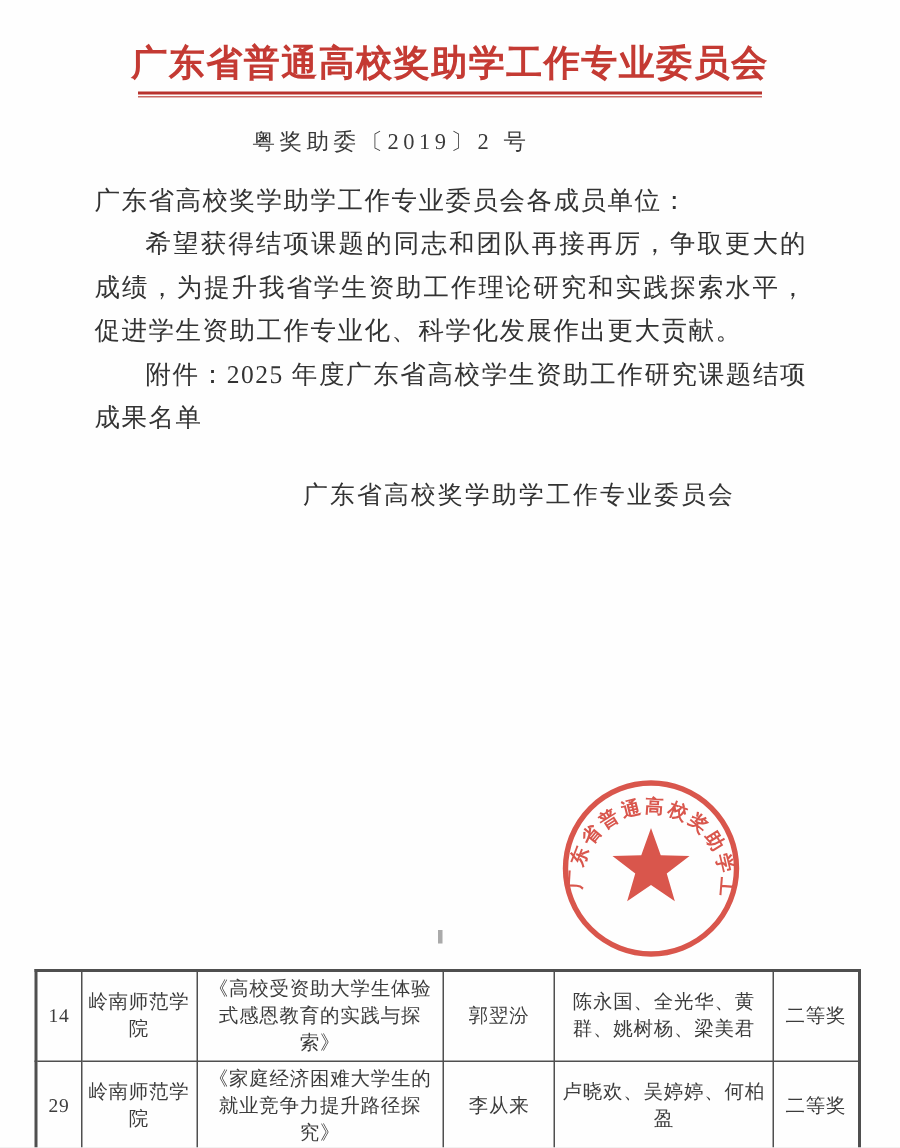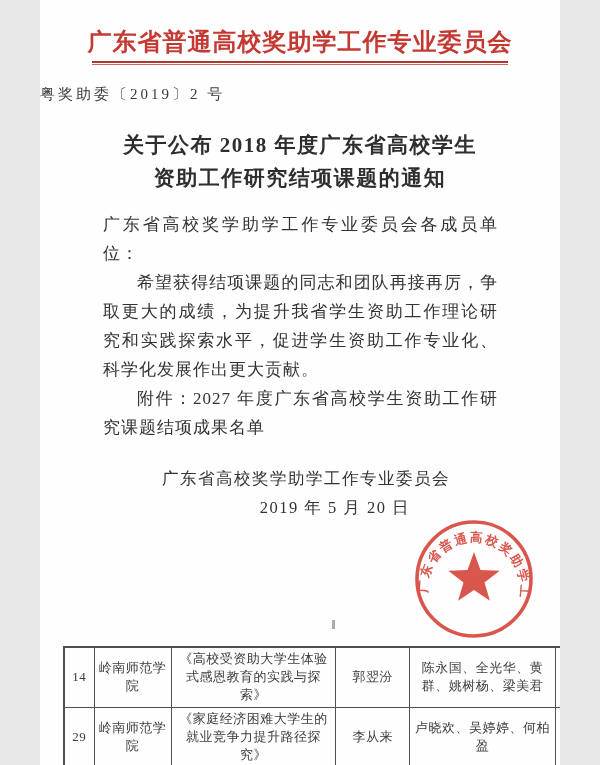--- a/index.html
+++ b/index.html
@@ -1,19 +1,19 @@
 <!DOCTYPE html>
 <html><head>
 <meta charset="utf-8">
 <style>
   * { margin: 0; padding: 0; box-sizing: border-box; }
   html, body { background: #e8e8e8; }
   .page {
     position: relative;
-    width: 520px;
+    width: 600px;
     height: 765px;
     margin: 0 auto;
     background: #fefefe;
     overflow: hidden;
     font-family: "Liberation Serif", "DejaVu Serif", serif;
     color: #333;
   }
   .header-title {
     margin-top: 26px;
     text-align: center;
@@ -24,21 +24,21 @@
   }
   .header-underline {
     width: 416px;
     margin: 3px auto 0;
     border-top: 2.5px solid #b8322d;
     height: 4px;
     border-bottom: 1.5px solid #c96a64;
   }
   .doc-number {
     margin: 20px 78px 0 0;
-    text-align: left;
+    text-align: center;
     font-size: 15px;
     letter-spacing: 3px;
     color: #3a3a3a;
   }
   .doc-title {
     margin-top: 25px;
     text-align: center;
     font-size: 21px;
     font-weight: bold;
     line-height: 33px;
@@ -105,34 +105,29 @@
 </head>
 <body>
 
 <div class="page">
 
   <div class="header-title">广东省普通高校奖助学工作专业委员会</div>
   <div class="header-underline"></div>
 
   <div class="doc-number">粤奖助委〔2019〕2 号</div>
 
-  <div class="doc-title">
-    <div>关于公布 2018 年度广东省高校学生</div>
-    <div>资助工作研究结项课题的通知</div>
-  </div>
 
   <div class="body-text">
     <p>广东省高校奖学助学工作专业委员会各成员单位：</p>
     <p class="indent">希望获得结项课题的同志和团队再接再厉，争取更大的成绩，为提升我省学生资助工作理论研究和实践探索水平，促进学生资助工作专业化、科学化发展作出更大贡献。</p>
-    <p class="indent">附件：2027 年度广东省高校学生资助工作研究课题结项成果名单</p>
+    <p class="indent">附件：2025 年度广东省高校学生资助工作研究课题结项成果名单</p>
   </div>
 
   <div class="signature">
     <div class="sig-org">广东省高校奖学助学工作专业委员会</div>
-    <div class="sig-date">2019 年 5 月 20 日</div>
   </div>
 
   <svg class="seal" viewBox="0 0 126 128" xmlns="http://www.w3.org/2000/svg" xmlns:xlink="http://www.w3.org/1999/xlink">
     <defs>
       <path id="sealTextArc" d="M 17,79 A 46.5,46.5 0 1 1 109,79" fill="none"></path>
     </defs>
     <circle cx="63" cy="63" r="57" fill="none" stroke="#d7473d" stroke-width="3.6"></circle>
     <polygon fill="#d7473d" points="63,36 69.5,54.1 88.7,54.7 73.5,66.4 78.9,84.8 63,74 47.1,84.8 52.5,66.4 37.3,54.7 56.5,54.1"></polygon>
     <text font-size="12.5" fill="#d7473d" letter-spacing="2.2" font-weight="bold" font-family="Liberation Serif, DejaVu Serif, serif">
       <textPath href="#sealTextArc" xlink:href="#sealTextArc" startOffset="2">广东省普通高校奖助学工作专业委员会</textPath>

